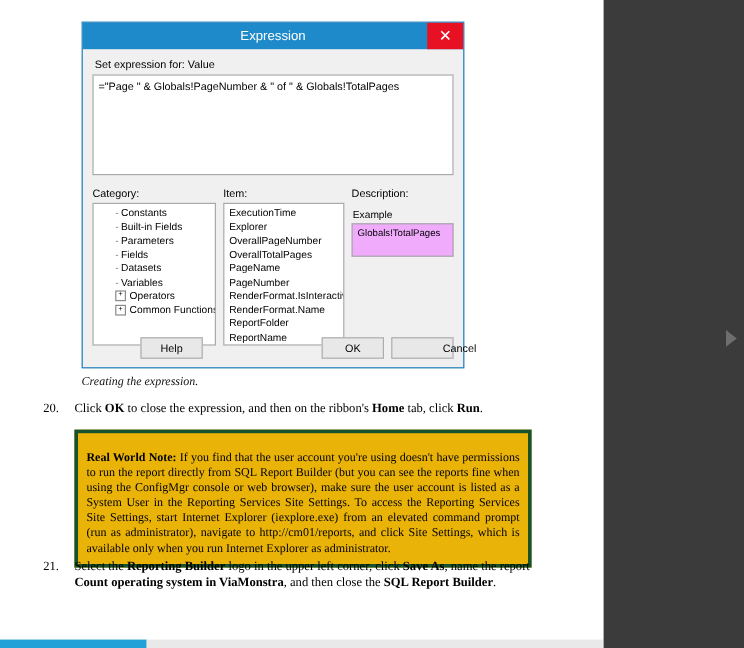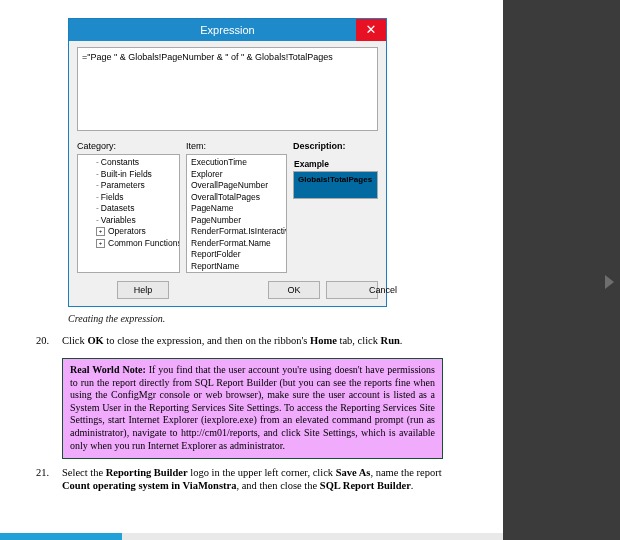--- a/index.html
+++ b/index.html
@@ -117,21 +117,21 @@
     display: flex;
     gap: 6px;
     margin-top: 10px;
   }
   .col {
     display: flex;
     flex-direction: column;
   }
   .col-cat { width: 103px; }
   .col-item { width: 101px; }
-  .col-desc { width: 89px; font-weight: bold; }
+  .col-desc { width: 89px; }
   .col-head {
     font-size: 9px;
     margin-bottom: 3px;
     color: #000;
   }
   .listbox {
     background: #ffffff;
     border: 1px solid #a9a9a9;
     box-sizing: border-box;
     height: 119px;
@@ -177,21 +177,21 @@
     line-height: 10px;
     padding: 3px 4px;
     color: #000;
   }
   .example-head {
     font-size: 8.5px;
     margin: 5px 0 2px 1px;
     color: #000;
   }
   .example-box {
-    background: #0369a1;
+    background: #f0abfc;
     border: 1px solid #a9a9a9;
     box-sizing: border-box;
     height: 28px;
     font-size: 8px;
     line-height: 10px;
     padding: 3px 4px;
     color: #000;
   }
   .dlg-buttons {
     position: absolute;
@@ -247,23 +247,23 @@
   }
   .step20 { left: 36px; top: 334px; width: 420px; }
   .step21 { left: 36px; top: 466px; width: 420px; }
 
   .note {
     position: absolute;
     left: 62px;
     top: 358px;
     width: 381px;
     box-sizing: border-box;
-    border: 1px solid #14532d;
-    background: #f0abfc;
-    padding: 5px 7px 6px 7px;
+    border: 3px solid #14532d;
+    background: #eab308;
+    padding: 15px 7px 6px 7px;
     font-size: 10px;
     line-height: 12.6px;
     font-family: "Liberation Serif", serif;
     color: #000;
     text-align: justify;
   }
   .section-title {
     position: absolute;
     left: 44px;
     top: 505px;
@@ -280,20 +280,21 @@
 
 <div class="page">
 
   <div class="dialog">
     <div class="titlebar">
       <span class="title">Expression</span>
       <div class="close-btn">✕</div>
     </div>
 
     <div class="dlg-body">
+      <div class="field-label">Set expression for: Value</div>
       <div class="expr-box">="Page " &amp; Globals!PageNumber &amp; " of " &amp; Globals!TotalPages</div>
 
       <div class="columns">
 
         <div class="col col-cat">
           <div class="col-head">Category:</div>
           <div class="listbox">
             <div class="tree-item"><span class="dash">-</span><span>Constants</span></div>
             <div class="tree-item"><span class="dash">-</span><span>Built-in Fields</span></div>
             <div class="tree-item"><span class="dash">-</span><span>Parameters</span></div>

